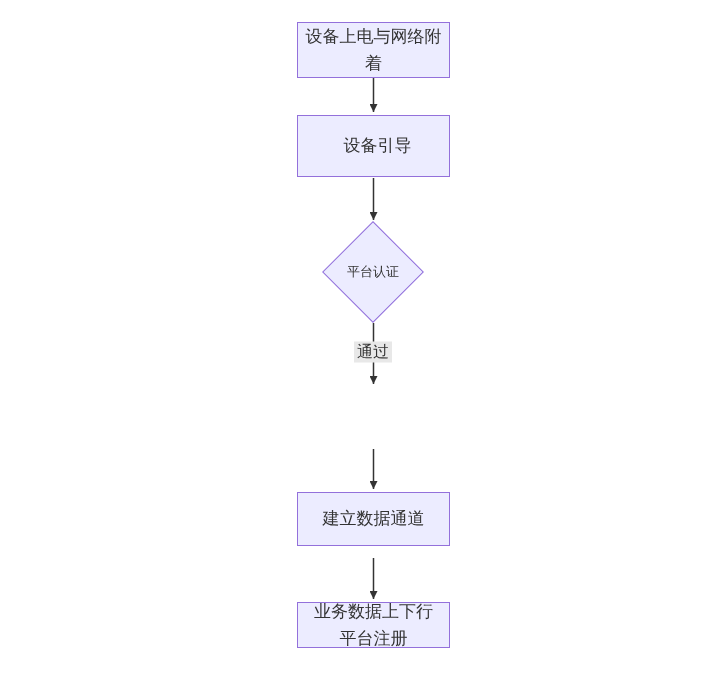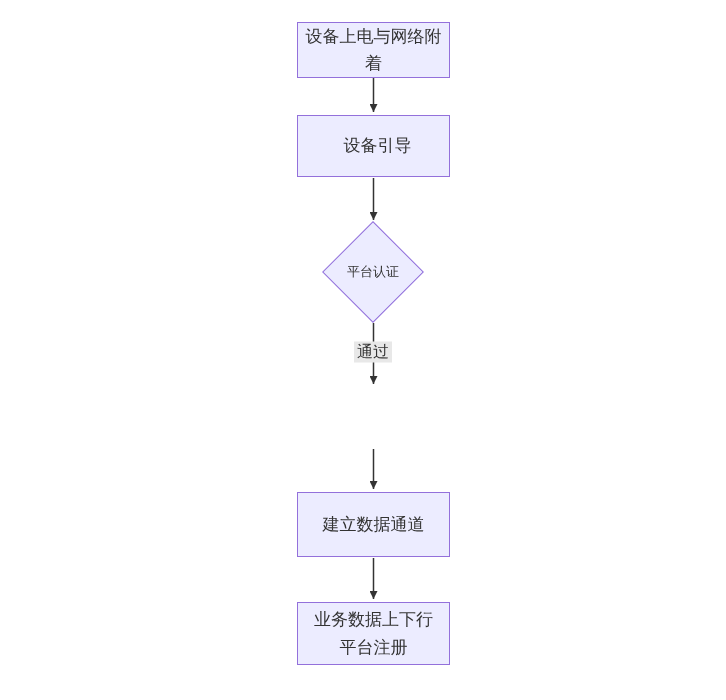--- a/index.html
+++ b/index.html
@@ -79,22 +79,22 @@
     font-size: 16px;
     padding: 0 3px;
     z-index: 2;
     white-space: nowrap;
   }
   
   .node-power-attach     { left: 297px; top: 22px;  width: 153px; height: 56px; }
   .node-bootstrap        { left: 297px; top: 115px; width: 153px; height: 62px; padding-left: 8px; }
   .node-platform-auth    { left: 322px; top: 221px; width: 102px; height: 102px; }
   .node-platform-register{ left: 297px; top: 387px; width: 153px; height: 62px; }
-  .node-data-channel     { left: 297px; top: 492px; width: 153px; height: 65px; }
-  .node-business-data    { left: 297px; top: 602px; width: 153px; height: 63px; }
+  .node-data-channel     { left: 297px; top: 492px; width: 153px; height: 54px; }
+  .node-business-data    { left: 297px; top: 602px; width: 153px; height: 46px; }
   .edge-label-pass       { left: 373px; top: 352px; }
 </style>
 </head>
 <body>
 
 <div class="flowchart-canvas">
 
   <svg class="edges" xmlns="http://www.w3.org/2000/svg">
     <defs>
       <marker id="arrowhead" markerUnits="userSpaceOnUse" markerWidth="10" markerHeight="8" refX="8" refY="4" orient="auto">

